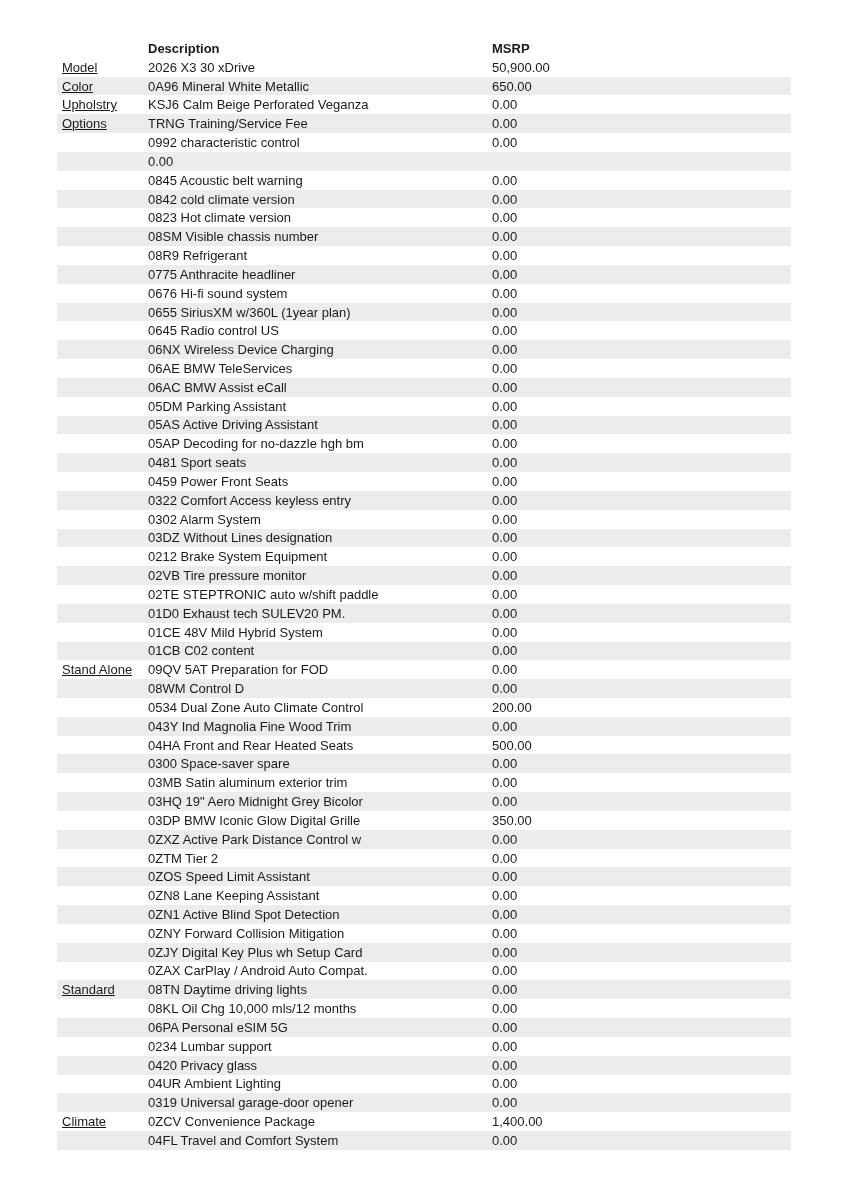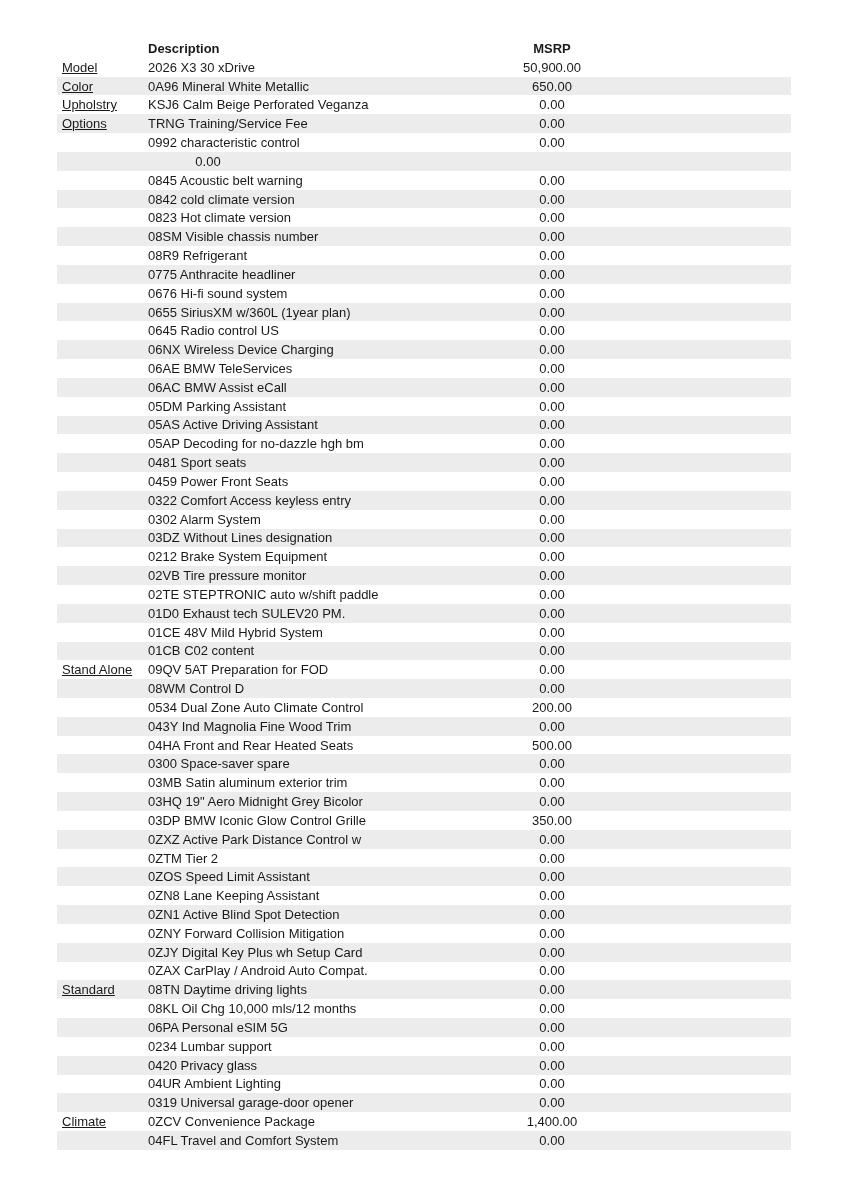--- a/index.html
+++ b/index.html
@@ -30,21 +30,21 @@
     align-items: center;
     font-size: 13px;
     color: var(--text);
     background: transparent;
   }
   .row.striped { background: var(--stripe); }
   .row.header-row { font-weight: bold; background: transparent; }
   .cell { overflow: hidden; white-space: nowrap; }
   .cell.cat  { width: 91px; padding-left: 5px; text-decoration: underline; }
   .cell.desc { width: 344px; }
-  .cell.msrp { width: 120px; text-align: center; }
+  .cell.msrp { width: 120px; text-align: left; }
   .cell.spacer { width: 179px; }
 </style>
 </head>
 <body>
 
 <div class="page">
   <div class="pricing-table">
     <div class="row header-row">
       <div class="cell cat"></div>
       <div class="cell desc">Description</div>
@@ -286,21 +286,21 @@
           <div class="cell spacer"></div>
         </div>
         <div class="row striped">
           <div class="cell cat"></div>
           <div class="cell desc">03HQ 19" Aero Midnight Grey Bicolor</div>
           <div class="cell msrp">0.00</div>
           <div class="cell spacer"></div>
         </div>
         <div class="row">
           <div class="cell cat"></div>
-          <div class="cell desc">03DP BMW Iconic Glow Control Grille</div>
+          <div class="cell desc">03DP BMW Iconic Glow Digital Grille</div>
           <div class="cell msrp">350.00</div>
           <div class="cell spacer"></div>
         </div>
         <div class="row striped">
           <div class="cell cat"></div>
           <div class="cell desc">0ZXZ Active Park Distance Control w</div>
           <div class="cell msrp">0.00</div>
           <div class="cell spacer"></div>
         </div>
         <div class="row">

